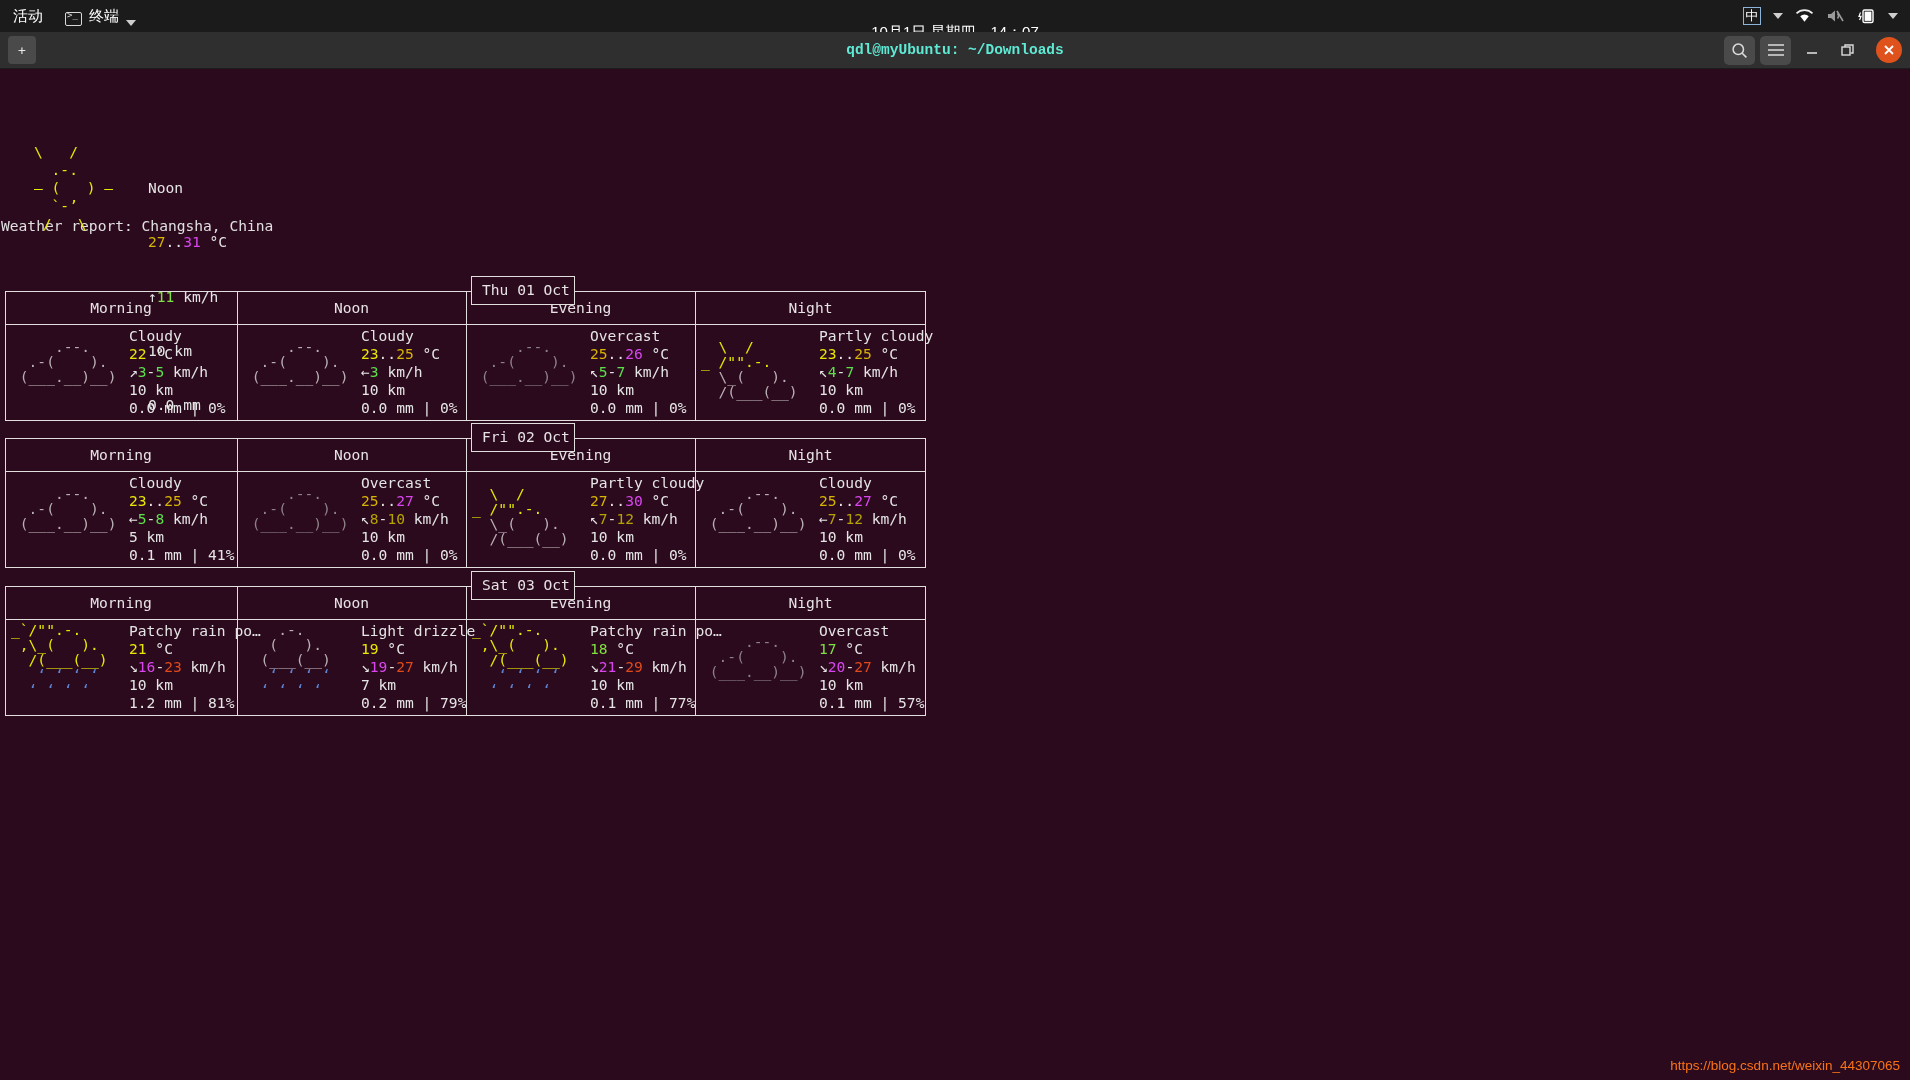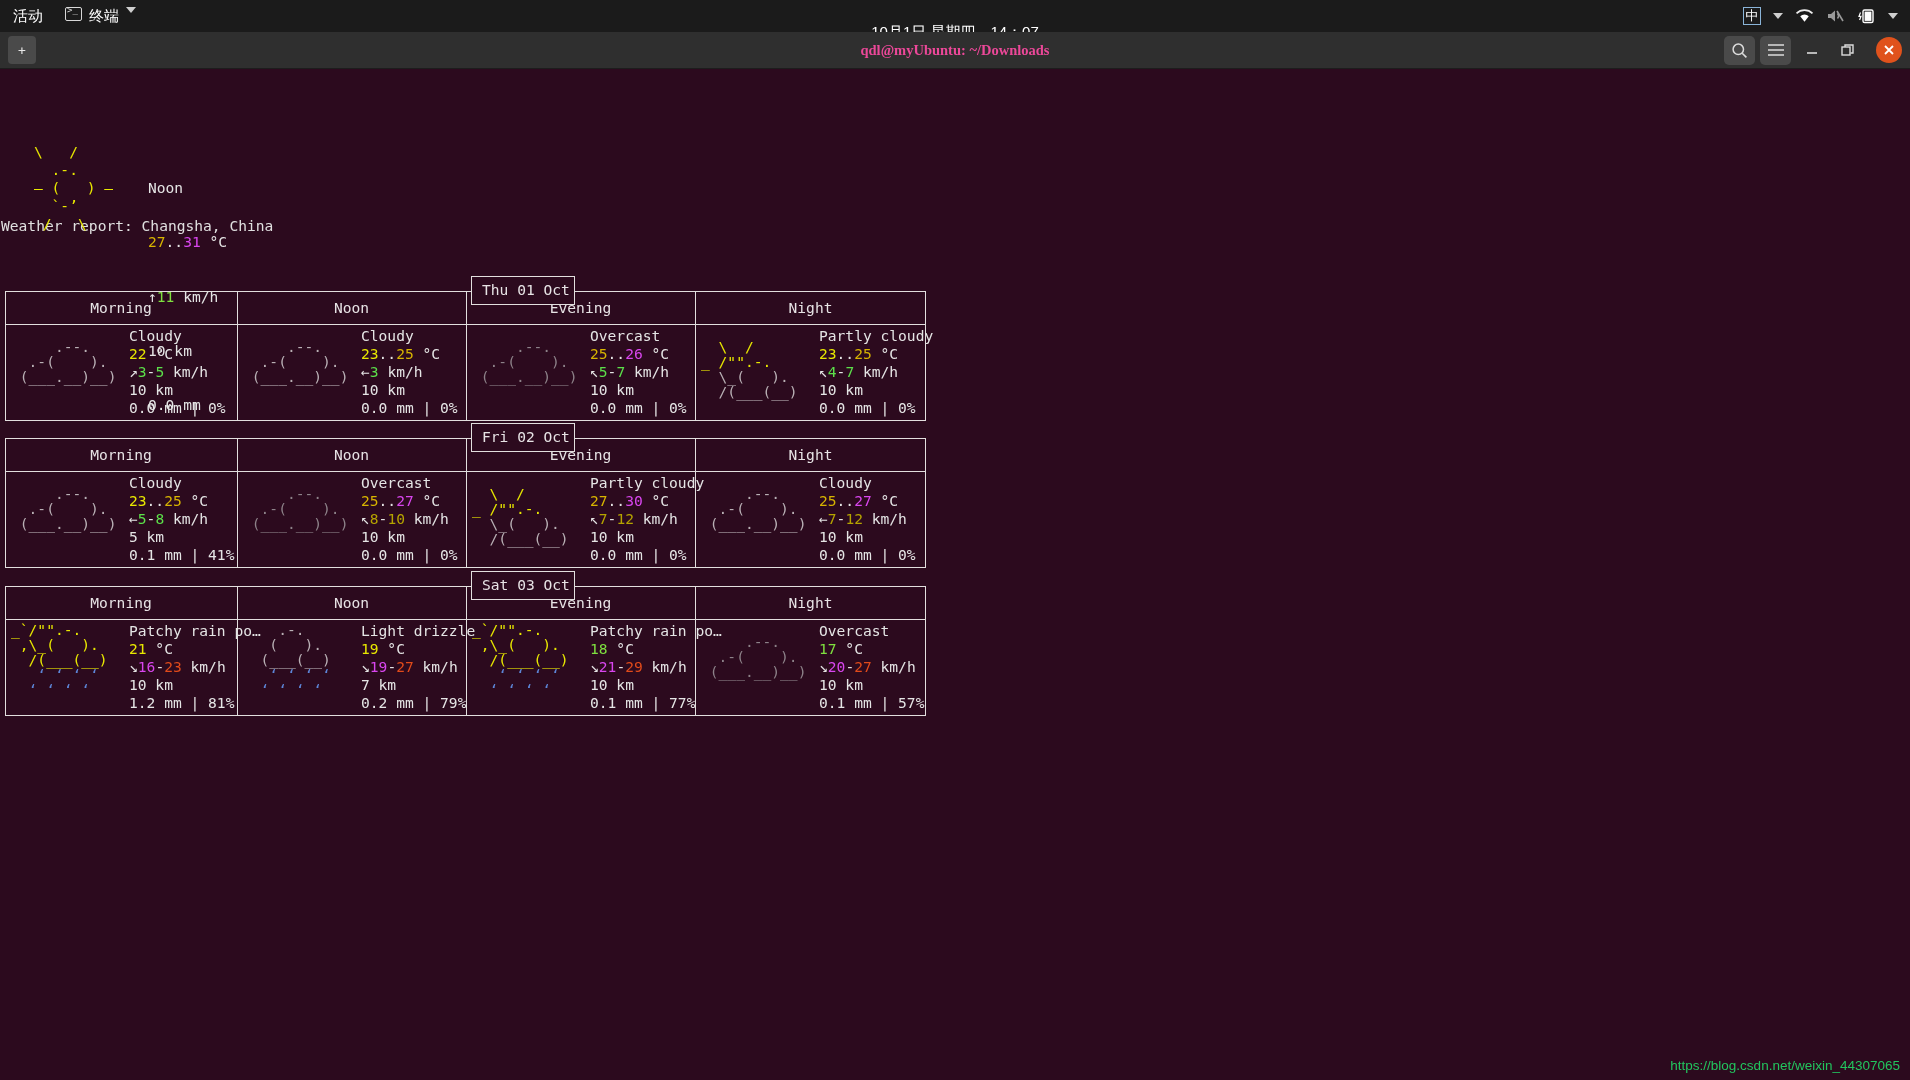--- a/index.html
+++ b/index.html
@@ -15,21 +15,21 @@
   #topbar {
     position: absolute; top: 0; left: 0;
     width: 1910px; height: 32px;
     background: #1b1b1b;
     color: #ffffff;
     font-family: "Liberation Sans", sans-serif;
     font-size: 15px;
     display: flex; align-items: center;
   }
   #topbar .tb-left { display: flex; align-items: center; gap: 22px; padding-left: 13px; }
-  #topbar .tb-item { display: flex; align-items: flex-start; gap: 7px; cursor: default; }
+  #topbar .tb-item { display: flex; align-items: flex-end; gap: 7px; cursor: default; }
   #topbar .tb-center {
     position: absolute; left: 0; right: 0; top: 16px; height: 32px;
     display: flex; align-items: center; justify-content: center;
     pointer-events: none;
   }
   #topbar .tb-center span { pointer-events: auto; }
   #topbar .tb-right {
     position: absolute; right: 12px; top: 0; height: 32px;
     display: flex; align-items: center; gap: 12px;
   }
@@ -42,21 +42,21 @@
   #window { position: absolute; top: 32px; left: 0; width: 1910px; height: 1048px; }
   #titlebar {
     height: 37px; width: 100%;
     background: #2f2f2f;
     border-bottom: 1px solid #1d1d1d;
     position: relative;
     display: flex; align-items: center;
   }
   #titlebar .title {
     position: absolute; left: 0; right: 0; text-align: center;
-    color: #ec4899; font-family: Liberation Serif, serif;
+    color: #5eead4; font-family: Liberation Mono, monospace;
     font-size: 14.5px; font-weight: bold;
   }
   .tab-new-btn {
     margin-left: 8px; width: 28px; height: 28px;
     background: #4a4a4a; border-radius: 4px;
     display: flex; align-items: center; justify-content: center;
     color: #e8e8e8; font-size: 13px;
     font-family: "DejaVu Sans Mono", monospace;
   }
   .tb-btns { position: absolute; right: 8px; display: flex; align-items: center; gap: 5px; }
@@ -109,21 +109,21 @@
     position: absolute; border: 1.5px solid #e2dede;
     background: #2c0a1e; color: #e7e3e5;
     font-size: 14.6px; line-height: 26px; height: 29px;
     text-align: center; z-index: 4; padding: 0 10px;
   }
   .hdr { position: absolute; text-align: center; color: #e7e3e5; font-size: 14.6px; }
 
   
   #watermark {
     position: absolute; right: 10px; bottom: 7px;
-    color: #22c55e; font-size: 13.5px;
+    color: #f97316; font-size: 13.5px;
     font-family: "Liberation Sans", sans-serif;
   }
 </style>
 </head>
 <body>
 
 <div id="topbar">
   <div class="tb-left">
     <div class="tb-item">
       <span>活动</span>

